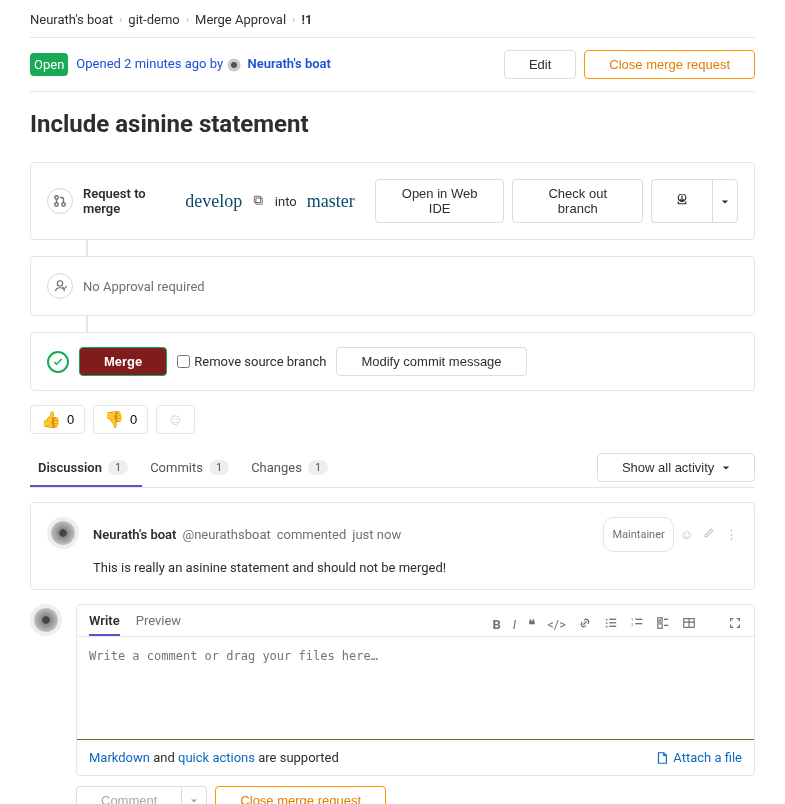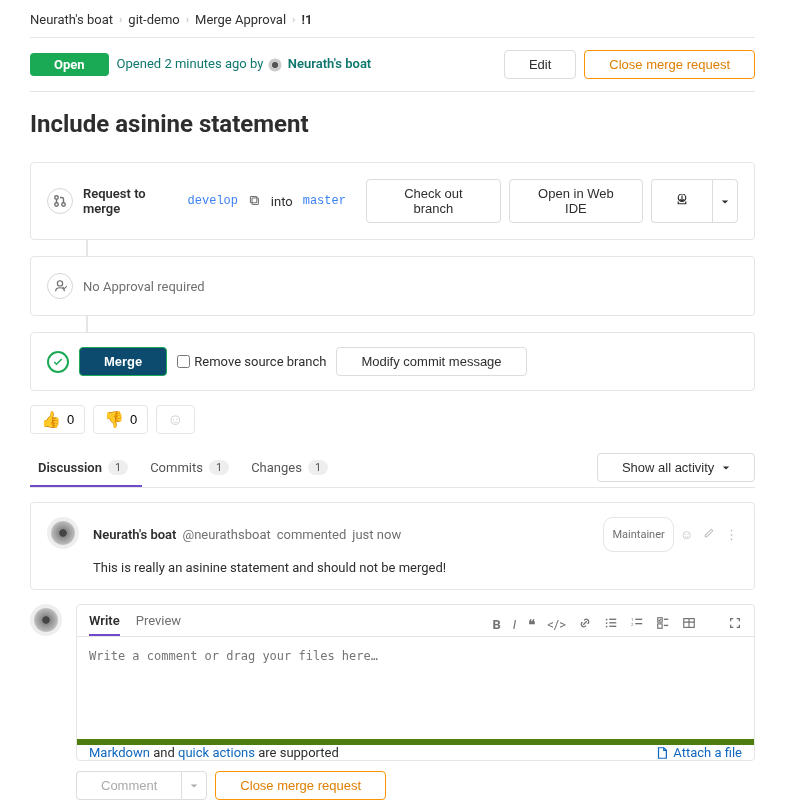--- a/index.html
+++ b/index.html
@@ -4,37 +4,37 @@
 <style>
 * { box-sizing: border-box; margin: 0; padding: 0; }
 body { font-family: -apple-system, BlinkMacSystemFont, "Segoe UI", Roboto, sans-serif; font-size: 13px; color: #2e2e2e; background: #fff; width: 785px; padding: 8px 30px 30px 30px; }
 a { text-decoration: none; }
 
 .breadcrumbs { display: flex; align-items: center; gap: 6px; padding: 4px 0 10px; font-size: 13px; color: #707070; }
 .breadcrumbs span.sep { color: #bbb; font-size: 11px; }
 .breadcrumbs .crumb { color: #303030; }
 
 .header-row { display: flex; align-items: center; gap: 8px; padding: 12px 0; border-top: 1px solid #e5e5e5; border-bottom: 1px solid #e5e5e5; }
-.badge-open { background: #1aaa55; color: #fff; font-weight: 700; padding: 4px 24px; border-radius: 4px; font-size: 13px; }
-.header-meta { flex: 1; font-size: 13px; color: #0f766e; }
+.badge-open { background: #1aaa55; color: #fff; font-weight: 400; padding: 4px 4px; border-radius: 4px; font-size: 13px; }
+.header-meta { flex: 1; font-size: 13px; color: #1d4ed8; }
 .header-meta .author { font-weight: 600; }
 .avatar-dot { display: inline-block; width: 16px; height: 16px; border-radius: 50%; background: radial-gradient(circle, #555 25%, #ccc 28%, #ccc 55%, transparent 60%); vertical-align: middle; margin-right: 2px; }
 .btn { border: 1px solid #dcdcdc; background: #fff; border-radius: 4px; padding: 6px 24px; font-size: 13px; cursor: pointer; color: #2e2e2e; }
 .btn-warn { border-color: #fc9403; color: #de7e00; }
-.btn-success { background: #0c4a6e; border-color: #1aaa55; color: #fff; font-weight: 600; }
+.btn-success { background: #7f1d1d; border-color: #1aaa55; color: #fff; font-weight: 600; }
 .btn-disabled { color: #aaa; }
 
 .title { font-size: 24px; font-weight: 700; padding: 18px 0 24px; }
 
 .panel { border: 1px solid #e5e5e5; border-radius: 4px; }
 .pipeline-row { display: flex; align-items: center; gap: 10px; padding: 16px; }
 .pipeline-conn { height: 16px; width: 2px; background: #e5e5e5; margin-left: 56px; position: relative; }
 .icon-circle { width: 26px; height: 26px; border: 1px solid #d6d6d6; border-radius: 50%; display: flex; align-items: center; justify-content: center; color: #707070; flex-shrink: 0; }
 .icon-circle-success { width: 22px; height: 22px; border: 2px solid #1aaa55; border-radius: 50%; display: flex; align-items: center; justify-content: center; color: #1aaa55; flex-shrink: 0; }
-.branch { font-family: Liberation Mono, monospace; color: #3b82f6; font-size: 12px; }
+.branch { font-family: Liberation Serif, serif; color: #0c4a6e; font-size: 18px; }
 .req-text { font-weight: 600; }
 .spacer { flex: 1; }
 .btn-group { display: flex; gap: 8px; }
 .btn-small-group { display: flex; }
 .btn-small-group .btn:first-child { border-top-right-radius: 0; border-bottom-right-radius: 0; border-right: none; }
 .btn-small-group .btn:last-child { border-top-left-radius: 0; border-bottom-left-radius: 0; padding: 6px 8px; }
 
 .merge-section { padding: 14px 16px; display: flex; align-items: center; gap: 10px; }
 .merge-manual { padding: 0 16px 14px 68px; font-style: italic; font-size: 13px; color: #555; }
 .link { color: #1068bf; }
@@ -65,21 +65,21 @@
 
 .comment-box-wrap { display: flex; gap: 14px; margin-top: 14px; }
 .comment-box { flex: 1; border: 1px solid #e5e5e5; border-radius: 4px; }
 .comment-tabs { display: flex; align-items: center; padding: 8px 12px 0 12px; gap: 16px; }
 .comment-tab { font-size: 13px; font-weight: 600; padding-bottom: 8px; cursor: pointer; }
 .comment-tab.active { box-shadow: inset 0 -2px 0 #6e49cb; }
 .comment-tab.inactive { font-weight: 400; color: #707070; }
 .toolbar { margin-left: auto; display: flex; gap: 12px; color: #707070; font-size: 13px; align-items: center; }
 .toolbar svg { width: 14px; height: 14px; }
 .comment-textarea { width: 100%; border: none; border-top: 1px solid #e5e5e5; padding: 12px; font-family: Menlo, Consolas, monospace; font-size: 12px; resize: none; height: 100px; outline: none; color: #999; }
-.comment-footer { border-top: 6px solid #4d7c0f; padding: 0 12px; display: flex; align-items: center; font-size: 13px; }
+.comment-footer { border-top: 1px solid #4d7c0f; padding: 10px 12px; display: flex; align-items: center; font-size: 13px; }
 .attach { margin-left: auto; display: flex; align-items: center; gap: 4px; }
 
 .comment-actions { display: flex; gap: 8px; margin-top: 10px; margin-left: 46px; }
 
 .copy-icon { display: inline-block; width: 14px; height: 14px; vertical-align: middle; }
 </style>
 </head>
 <body>
 
 <div class="breadcrumbs">
@@ -122,22 +122,22 @@
     <span class="copy-icon">
       <svg viewBox="0 0 16 16" fill="none" stroke="#707070" stroke-width="1.3">
           <rect x="5" y="5" width="8" height="8" rx="1"></rect>
           <rect x="3" y="3" width="8" height="8" rx="1"></rect>
         </svg>
     </span>
     <span>into</span>
     <span class="branch">master</span>
     <span class="spacer"></span>
     <div class="btn-group">
+      <button class="btn">Open in Web IDE</button>
       <button class="btn">Check out branch</button>
-      <button class="btn">Open in Web IDE</button>
       <div class="btn-small-group">
         <button class="btn">
           <svg width="12" height="12" viewBox="0 0 16 16" fill="none" stroke="currentColor" stroke-width="1.6">
               <path d="M8 2v8M5 7l3 3 3-3"></path>
               <path d="M3 10v3h10v-3" fill="none"></path>
               <circle cx="8" cy="5" r="5" fill="none"></circle>
             </svg>
         </button>
         <button class="btn">
           <svg width="8" height="8" viewBox="0 0 10 10" fill="currentColor">

